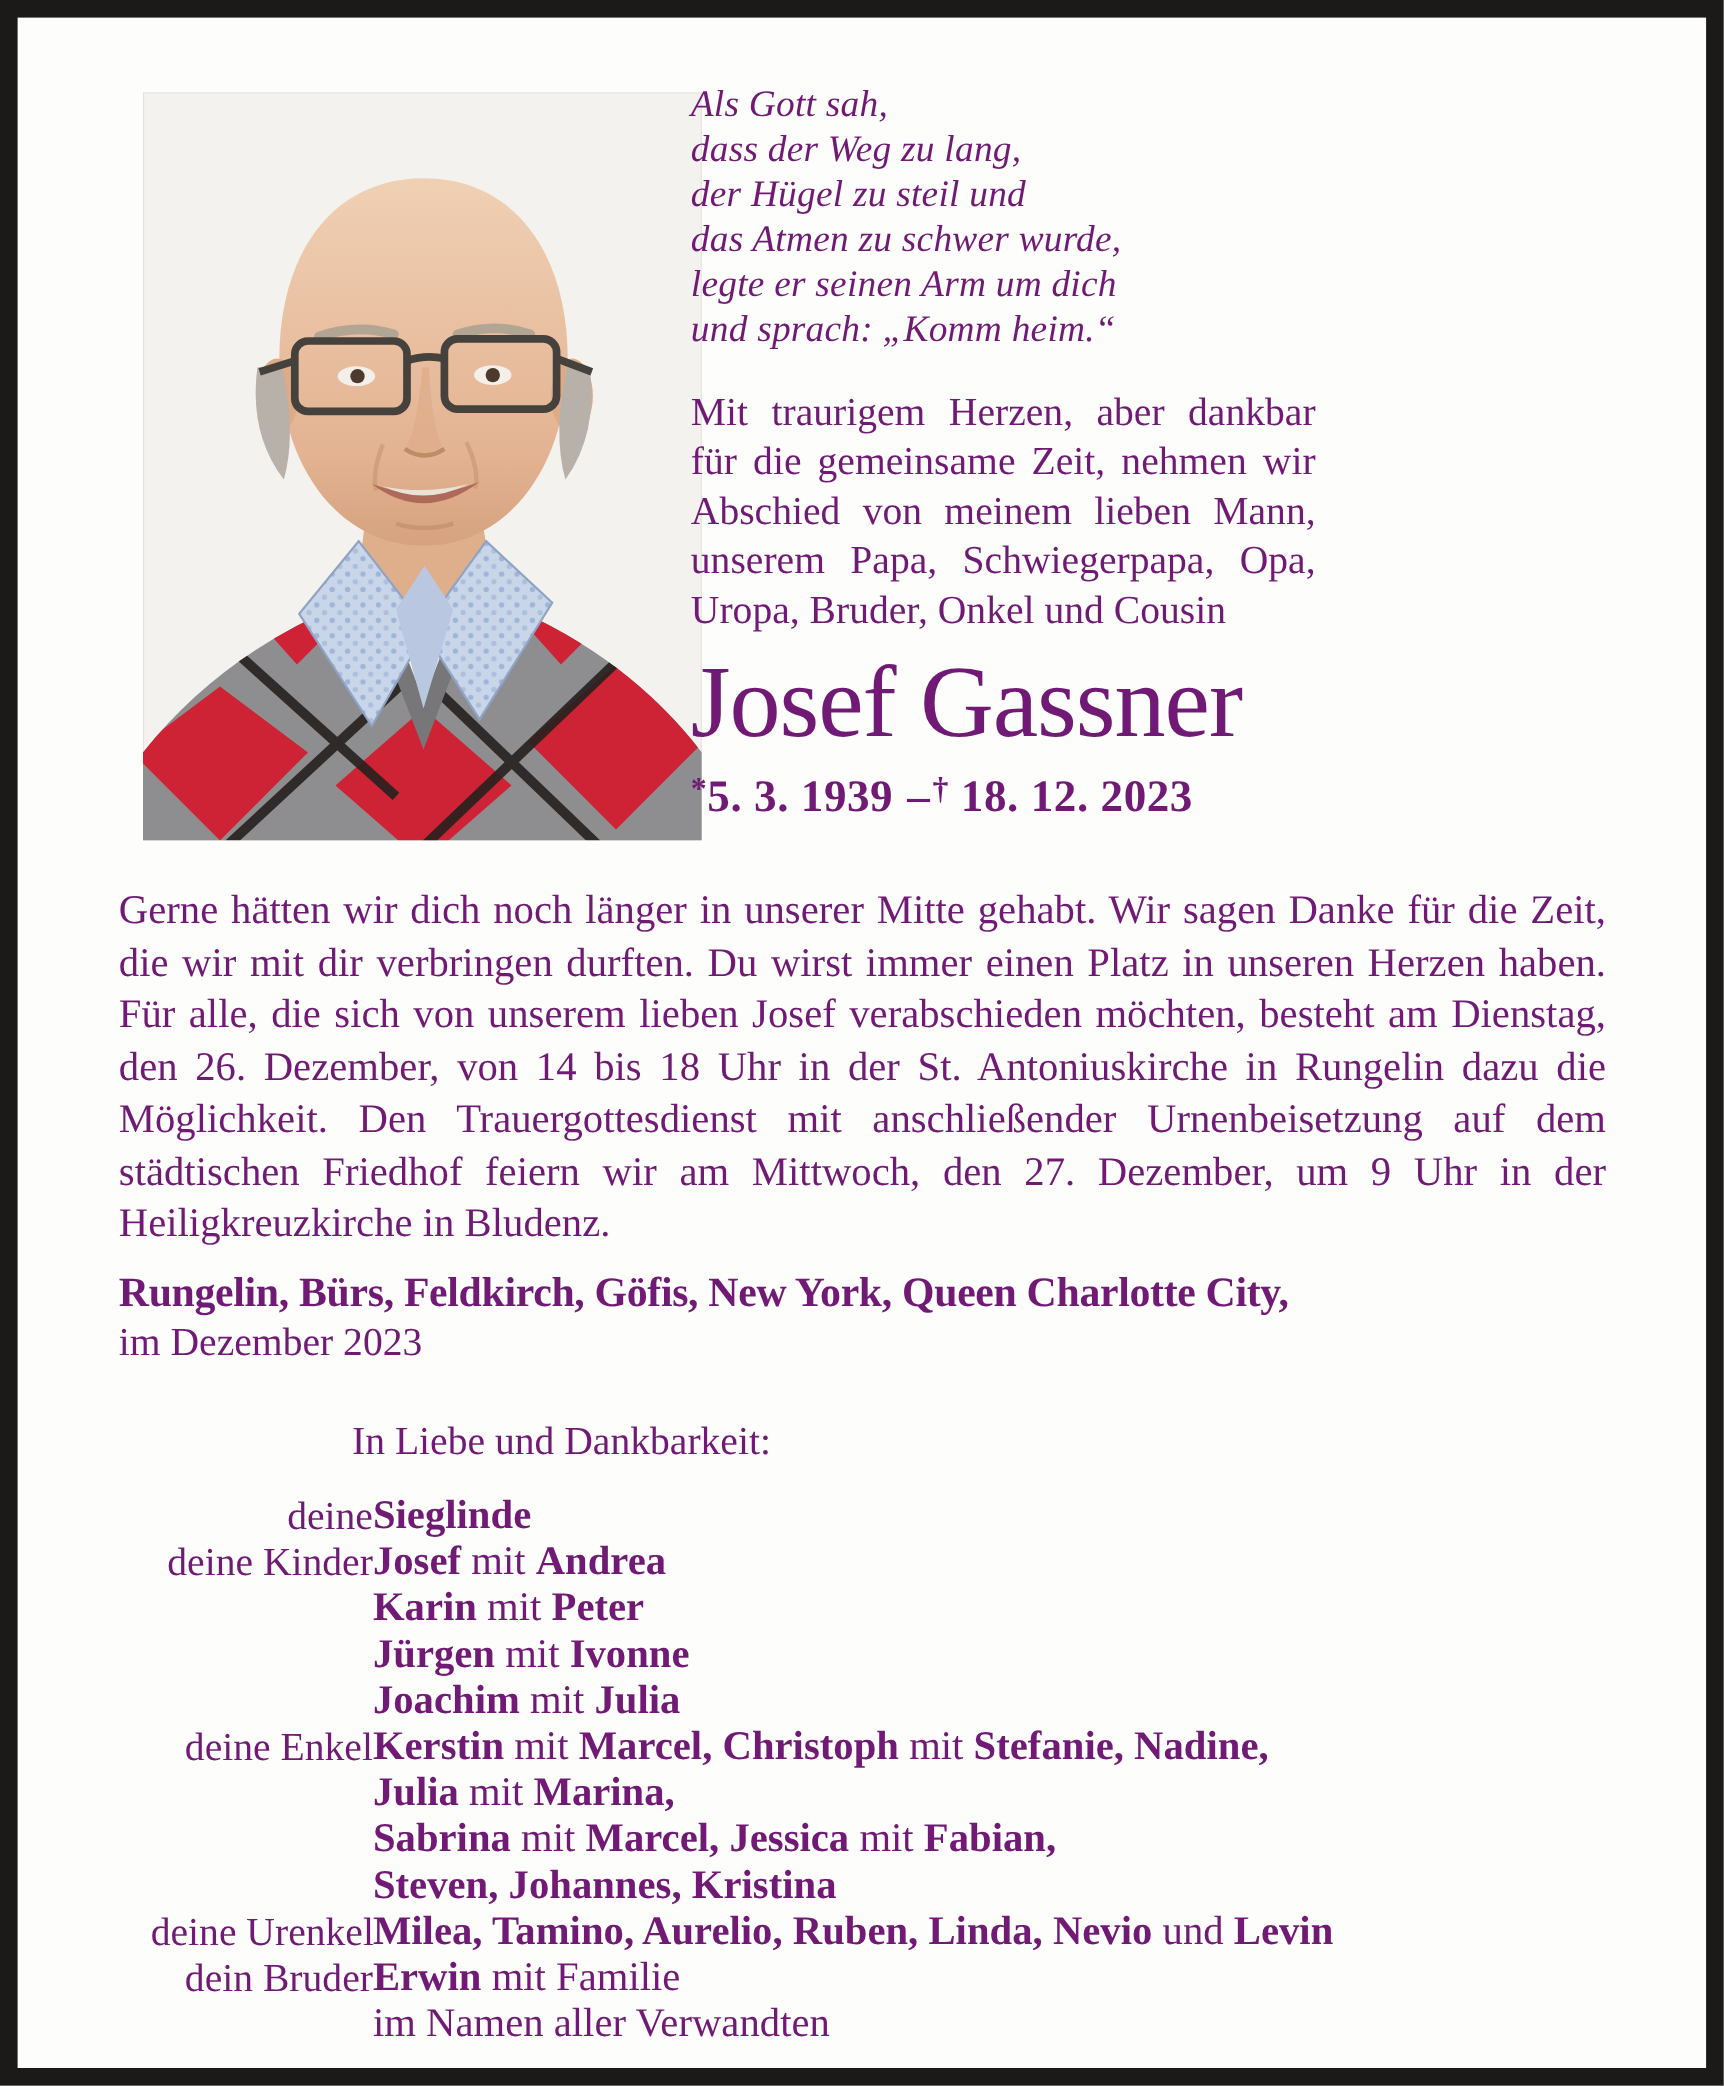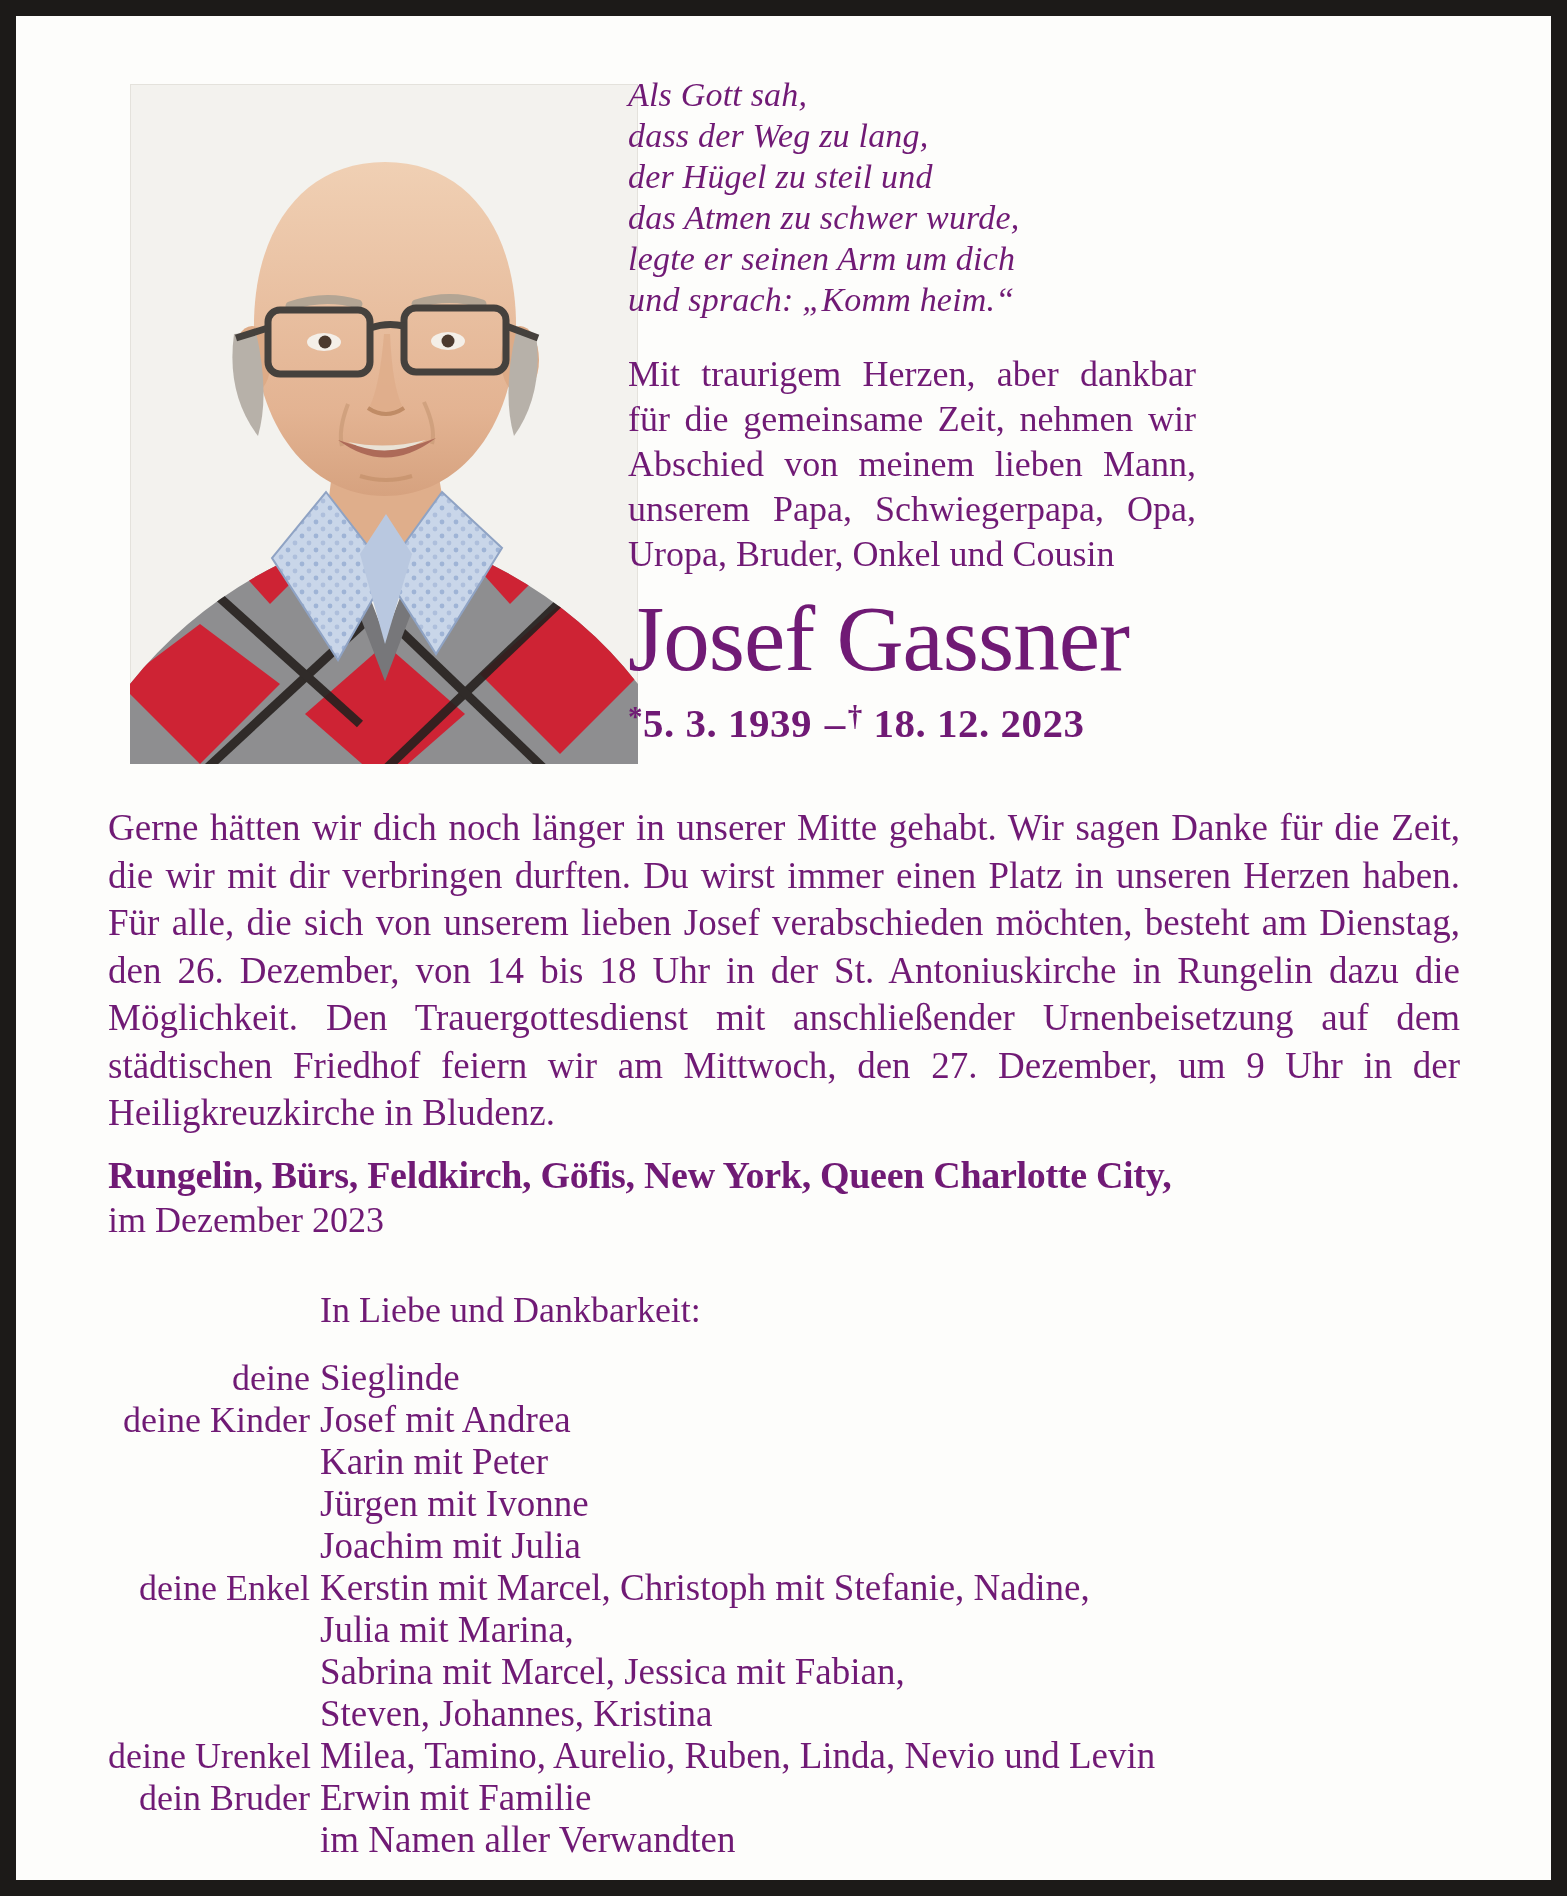--- a/index.html
+++ b/index.html
@@ -24,24 +24,24 @@
   .dates{margin-top:10px;font-weight:bold;font-size:41px;letter-spacing:.5px;white-space:nowrap;}
   .dates .sym{display:inline-block;font-size:29px;transform:translateY(-11px);}
   .dates .sep{padding:0 2px;}
   
   .lower{position:absolute;left:92px;top:788px;width:1352px;}
   .body-text{font-size:37px;line-height:47.5px;text-align:justify;text-justify:inter-word;}
   .places{margin-top:16px;font-size:38px;line-height:45px;font-weight:bold;letter-spacing:-.3px;}
   .place-date{font-size:36px;line-height:45px;}
   .closing{margin-top:46px;}
   .closing-head{margin-left:212px;font-size:36px;margin-bottom:26px;}
-  .fam-row{display:grid;grid-template-columns:202px 1fr;column-gap:10px;line-height:42px;}
+  .fam-row{display:grid;grid-template-columns:202px 1fr;line-height:42px;margin-left:29px;}
   .fam-label{text-align:right;font-size:36px;white-space:nowrap;}
   .fam-names{font-size:37px;}
-  .fam-names .b{font-weight:normal;}
+  .fam-names .b{font-weight:bold;}
 </style>
 </head>
 <body>
 
 <div class="sheet">
 
   <div class="photo">
     <svg viewBox="0 0 508 680">
       <defs>
         <linearGradient id="skin" x1="0" y1="0" x2="0" y2="1">

